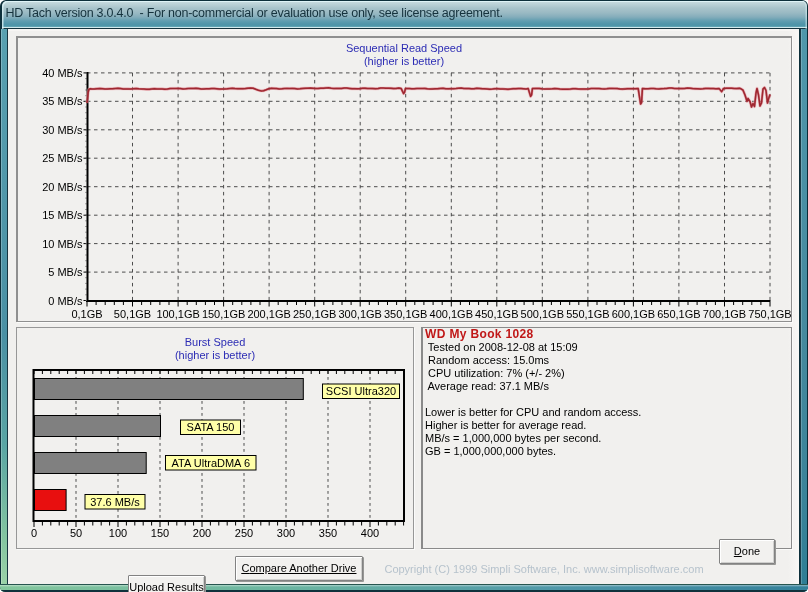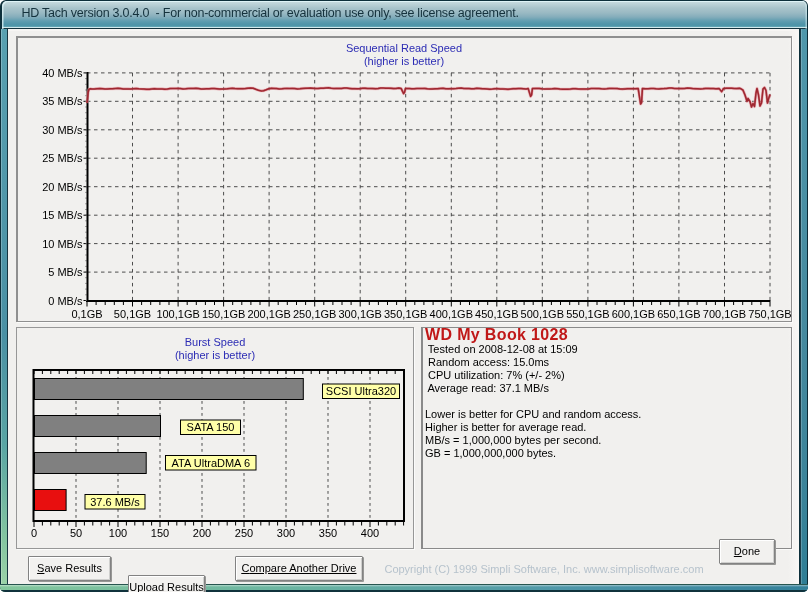--- a/index.html
+++ b/index.html
@@ -1,21 +1,21 @@
 <!DOCTYPE html>
 <html><head><meta charset="utf-8"><style>
 * { margin:0; padding:0; box-sizing:border-box; }
 body { width:808px; height:592px; font-family:"Liberation Sans",sans-serif; background:#fff; overflow:hidden; }
 .win { position:relative; width:808px; height:592px; background:#0e303b; border-radius:6px 6px 5px 5px; overflow:hidden; }
 .tbar { position:absolute; left:1.5px; top:1px; width:805px; height:28px;
   background:linear-gradient(to bottom,
    #d4eef3 0px,#d6eef2 1px,#c3d8dc 1.5px,#a9c4cb 7px,
    #99b9c3 12px,#84adbb 16px,#5f9db0 20px,#4f95a9 23px,#4e95a9 25px,#62a6b4 25.6px,
    #cfe9ed 26px,#cfe9ed 27px,#14333e 27px,#14333e 28px);
-  border-radius:5px 5px 0 0; box-shadow: inset 1.5px 1px 0 rgba(225,245,248,0.75), inset -1.5px 0 0 rgba(215,240,244,0.55); color:#15323d; font-size:12.5px; line-height:25px; padding-left:20px; letter-spacing:-0.24px; }
+  border-radius:5px 5px 0 0; box-shadow: inset 1.5px 1px 0 rgba(225,245,248,0.75), inset -1.5px 0 0 rgba(215,240,244,0.55); color:#15323d; font-size:12.5px; line-height:25px; padding-left:4px; letter-spacing:-0.24px; }
 .fl { position:absolute; left:0; top:29px; width:8px; height:555px;
   background-image:linear-gradient(to right,#0e2f3a 0px,#0e2f3a 1px,rgba(255,255,255,0.35) 1px,rgba(255,255,255,0.0) 2.5px,rgba(0,0,0,0) 7px,#16343f 7px,#16343f 8px),
   linear-gradient(to bottom,#58a0b0,#4a90a4 55%,#5aa5a4 75%,#84c5a0 92%,#9ad2a8 100%); }
 .fr { position:absolute; right:0; top:29px; width:8px; height:555px;
   background-image:linear-gradient(to right,#1a3a45 0px,#1a3a45 1px,rgba(255,255,255,0.3) 1px,rgba(255,255,255,0.0) 2.5px,rgba(0,0,0,0) 7px,#0d2b36 7px,#0d2b36 8px),
   linear-gradient(to bottom,#4f97ab,#44889d 60%,#3a8399 85%,#2f7e95 100%); }
 .fb { position:absolute; left:0; bottom:0; width:808px; height:8px;
   background-image:linear-gradient(to bottom,#27554f 0px,#27554f 1px,rgba(255,255,255,0.45) 1px,rgba(255,255,255,0.0) 3px,rgba(0,0,0,0) 6.5px,#10323c 6.5px,#10323c 8px),
   linear-gradient(to right,#84c79d,#6cb5a1 35%,#4f97a9 70%,#34819a 100%); }
 .content { position:absolute; left:8px; top:29px; width:791px; height:555px;
@@ -24,21 +24,21 @@
 .p1 { position:absolute; left:8px; top:7px; width:776px; height:286px;
   border:solid #8f8f8f; border-width:2px 1px 1px 2px; box-shadow:1px 1px 0 #fbfbfa; }
 .p2 { position:absolute; left:8px; top:298px; width:398px; height:222px;
   border:solid #979797; border-width:1px; box-shadow:1px 1px 0 #fbfbfa; }
 .p3 { position:absolute; left:413px; top:298px; width:371px; height:222px;
   border:solid #8a8a8a; border-width:1px 1px 1px 2px; box-shadow:1px 1px 0 #fbfbfa; }
 svg { position:absolute; left:0; top:0; }
 svg text { font-family:"Liberation Sans",sans-serif; font-size:11px; fill:#000; }
 .ttl { fill:#2c2cb4; }
 .info { position:absolute; left:417px; top:299px; width:360px; font-size:11px; line-height:13px; color:#000; white-space:pre; }
-.info .hd { color:#c01818; font-weight:bold; font-size:16px; letter-spacing:0.35px; }
+.info .hd { color:#c01818; font-weight:bold; font-size:12px; letter-spacing:0.35px; }
 .btn { position:absolute; height:25px; background:#f2f1ef;
   border:1px solid #828282; border-radius:1px; font-size:11px; color:#000; text-align:center; line-height:22px;
   box-shadow: inset 1px 1px 0 #ffffff, inset -1px -1px 0 #cfcfcd, 1px 1px 0 #979795; }
 .cp { position:absolute; left:375px; top:534px; width:322px; text-align:center; font-size:11px; color:#b6c2cc; }
 u { text-decoration:underline; text-underline-offset:1px; }
 </style></head><body>
 <div class="win">
   <div class="tbar">HD Tach version 3.0.4.0&nbsp; - For non-commercial or evaluation use only, see license agreement.</div>
   <div class="fl"></div>
     <div class="fr"></div>
@@ -356,18 +356,17 @@
     <div class="info"><span class="hd">WD My Book 1028</span>
  Tested on 2008-12-08 at 15:09
  Random access: 15.0ms
  CPU utilization: 7% (+/- 2%)
  Average read: 37.1 MB/s
 
 Lower is better for CPU and random access.
 Higher is better for average read.
 MB/s = 1,000,000 bytes per second.
 GB = 1,000,000,000 bytes.</div>
-    <div class="btn" style="left:20px;top:527px;width:83px;"><u>S</u>ave Results</div>
     <div class="btn" style="left:120px;top:546px;width:77px;"><u>U</u>pload Results</div>
     <div class="btn" style="left:227px;top:527px;width:128px;text-decoration:underline;"><u>C</u>ompare Another Drive</div>
     <div class="btn" style="left:711px;top:510px;width:56px;"><u>D</u>one</div>
     <div class="cp">Copyright (C) 1999 Simpli Software, Inc. www.simplisoftware.com</div>
   </div>
 </div>
 </body></html>

